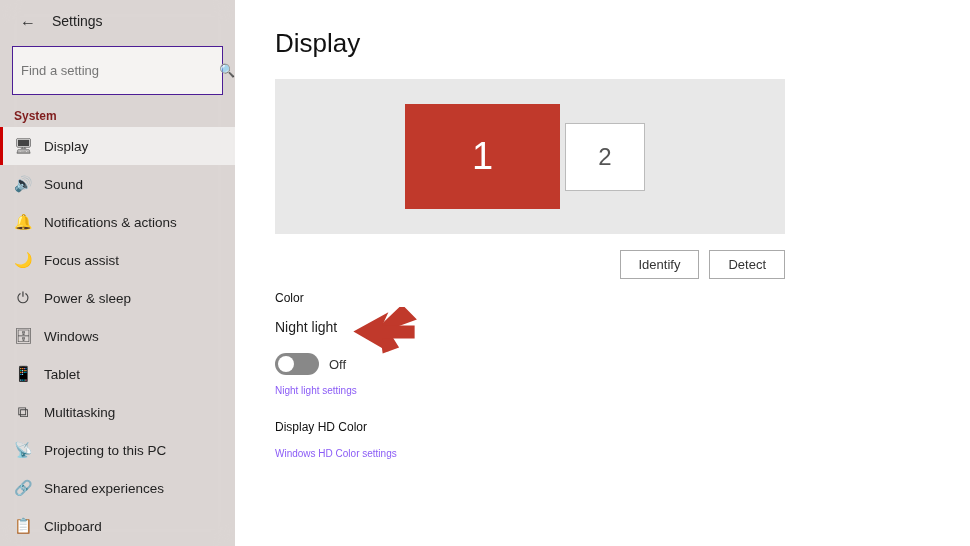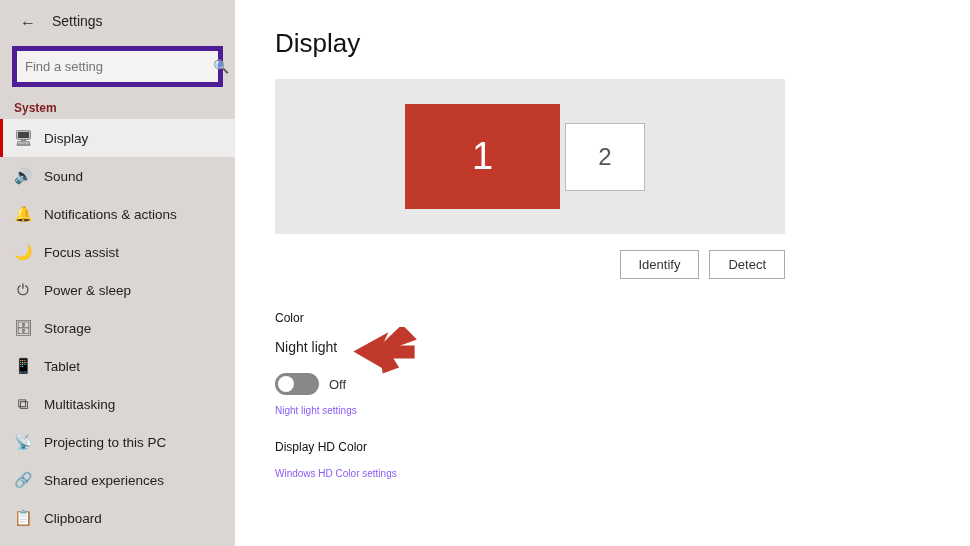--- a/index.html
+++ b/index.html
@@ -45,23 +45,23 @@
       font-size: 14px;
       font-weight: 400;
       color: #222;
     }
 
     .search-box {
       margin: 4px 12px 8px 12px;
       display: flex;
       align-items: center;
       background: rgba(255,255,255,0.7);
-      border: 5px solid #4c1d95;
-      padding: 8px 8px;
-      gap: 12px;
+      border: 1px solid #4c1d95;
+      padding: 16px 8px;
+      gap: 22px;
     }
 
     .search-input {
       border: none;
       background: transparent;
       outline: none;
       font-size: 13px;
       flex: 1;
       color: #333;
     }
@@ -163,21 +163,21 @@
       position: absolute;
       left: 290px;
       top: 44px;
     }
 
     .preview-actions {
       display: flex;
       gap: 10px;
       justify-content: flex-end;
       width: 510px;
-      margin-bottom: 32px;
+      margin-bottom: 12px;
     }
 
     .preview-btn {
       padding: 6px 18px;
       border: 1px solid #aaa;
       background: #fff;
       cursor: pointer;
       font-size: 13px;
       color: #333;
     }
@@ -317,21 +317,21 @@
       <span>Focus assist</span>
     </div>
 
     <div class="nav-item">
       <span class="nav-icon">⏻</span>
       <span>Power &amp; sleep</span>
     </div>
 
     <div class="nav-item">
       <span class="nav-icon">🗄</span>
-      <span>Storage</span>
+      <span>Windows</span>
     </div>
 
     <div class="nav-item">
       <span class="nav-icon">📱</span>
       <span>Tablet</span>
     </div>
 
     <div class="nav-item">
       <span class="nav-icon">⧉</span>
       <span>Multitasking</span>

